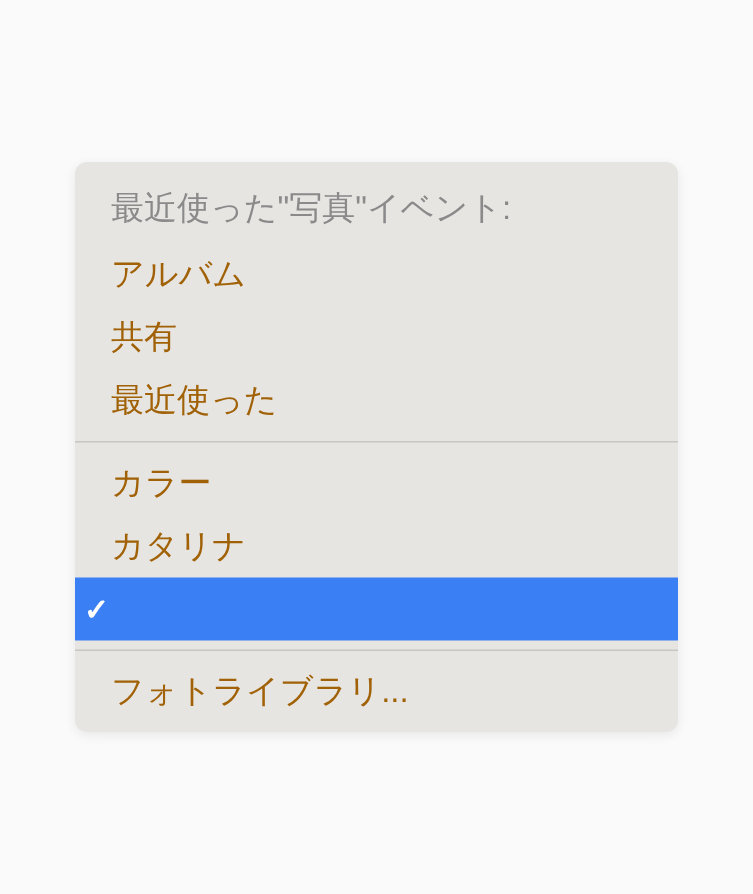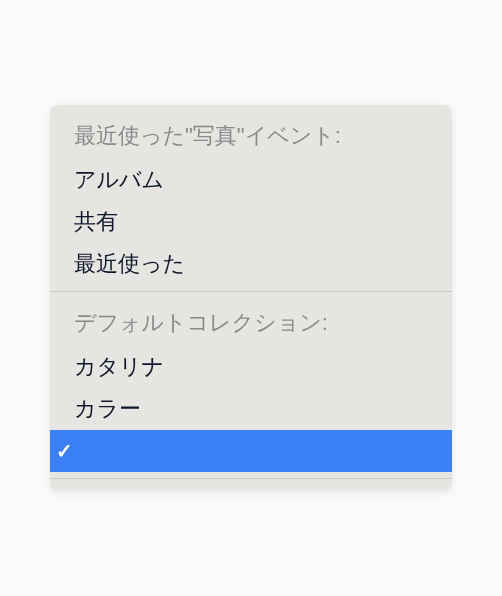--- a/index.html
+++ b/index.html
@@ -27,21 +27,21 @@
     color: #8a8a8a;
     padding: 10px 24px 8px 24px;
     font-size: 22px;
     pointer-events: none;
   }
   .menu-item {
     display: flex;
     align-items: center;
     padding: 0 0 0 24px;
     height: 42px;
-    color: #0f172a;
+    color: #a16207;
     position: relative;
   }
   .menu-item.selected {
     background: #3a7ff3;
     color: #ffffff;
   }
   .menu-item .check {
     width: 22px;
     display: inline-flex;
     align-items: center;
@@ -83,30 +83,33 @@
     <span class="check">✓</span>
     <span class="label">共有</span>
   </div>
   <div class="menu-item">
     <span class="check">✓</span>
     <span class="label">最近使った</span>
   </div>
 
   <div class="separator"></div>
 
-  <div class="section-header">デフォルトコレクション:</div>
 
   <div class="menu-item">
     <span class="check">✓</span>
-    <span class="label">カタリナ</span>
+    <span class="label">カラー</span>
   </div>
   <div class="menu-item">
     <span class="check">✓</span>
-    <span class="label">カラー</span>
+    <span class="label">カタリナ</span>
   </div>
   <div class="menu-item selected">
     <span class="check">✓</span>
   </div>
 
   <div class="separator"></div>
 
+  <div class="menu-item">
+    <span class="check">✓</span>
+    <span class="label">フォトライブラリ...</span>
+  </div>
 
 </div>
 
 </body></html>

